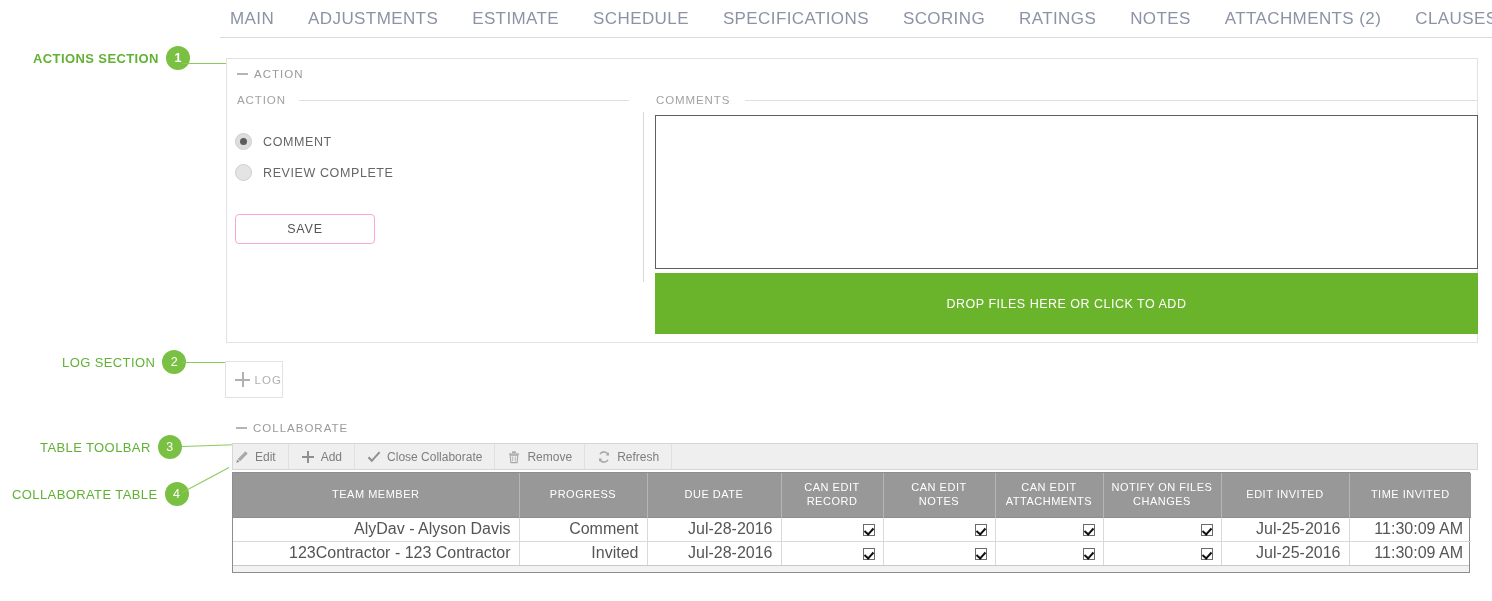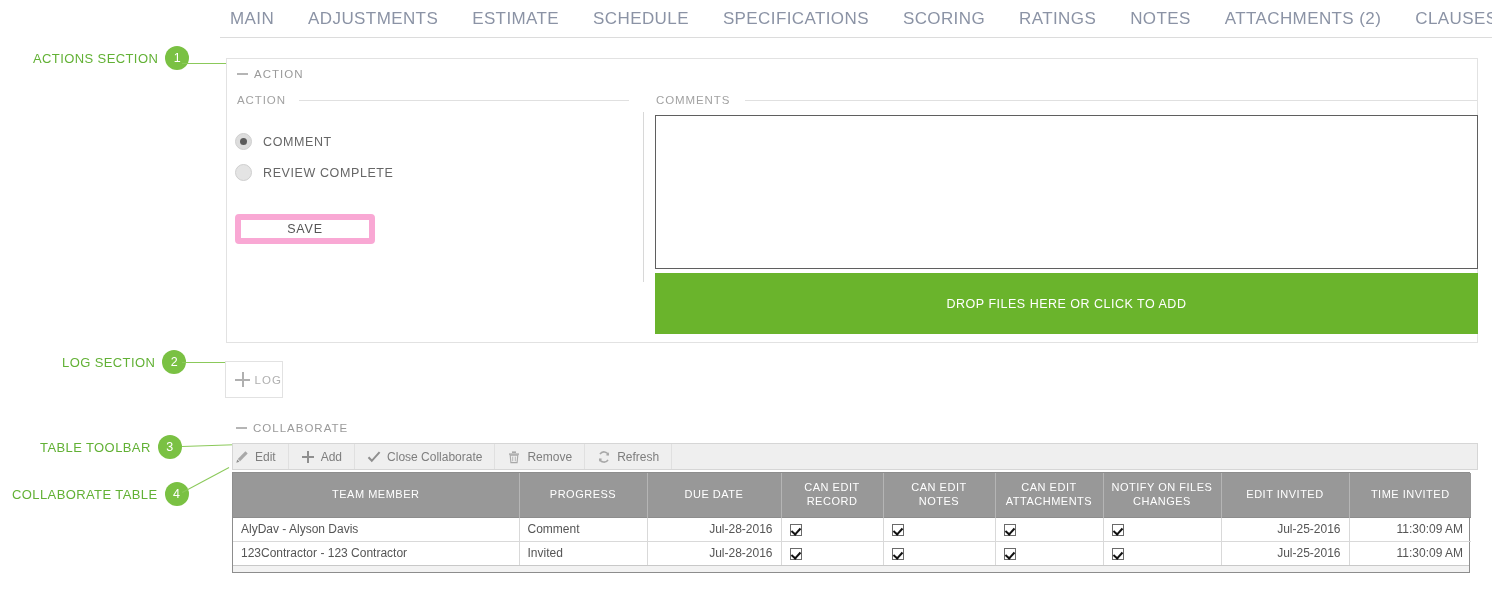--- a/index.html
+++ b/index.html
@@ -72,21 +72,21 @@
     display:flex; align-items:center; justify-content:center; cursor: pointer;
   }
   .radio.checked { background: #ddd; }
   .radio.checked::after {
     content:""; width: 7px; height: 7px; border-radius: 50%; background: #5b5b5b;
   }
   .radio-label { margin-left: 11px; font-size: 12.5px; color: #666; letter-spacing: .6px; }
 
   .save-btn {
     position: absolute; left: 234px; top: 213px; width: 140px; height: 30px;
-    border: 6px solid #f9a8d4; border-radius: 4px; background: #fff;
+    border: 1px solid #f9a8d4; border-radius: 4px; background: #fff;
     color: #555; font-size: 12.5px; letter-spacing: .8px;
     display: flex; align-items: center; justify-content: center; cursor: pointer;
   }
 
   .comments-box {
     position: absolute; left: 655px; top: 114px; width: 823px; height: 154px;
     border: 1px solid #5f5f5f; background: #fff;
   }
   .dropzone {
     position: absolute; left: 655px; top: 272px; width: 823px; height: 61px;
@@ -127,23 +127,23 @@
     border: 1px solid #8d8d8d; background: #fff;
   }
   .grid table { border-collapse: collapse; width: 100%; table-layout: fixed; }
   .grid thead th {
     background: #989898; color: #fff; font-size: 11px; letter-spacing: .5px;
     font-weight: normal; height: 44px; padding: 2px 6px;
     border-right: 1px solid #b5b5b5; line-height: 1.25;
   }
   .grid thead th:last-child { border-right: none; }
   .grid tbody td {
-    height: 24px; font-size: 12px; color: #555;
+    height: 24px; font-size: 16px; color: #555;
     border-top: 1px solid #d9d9d9; border-right: 1px solid #d9d9d9;
-    padding: 0 8px; white-space: nowrap; overflow: hidden;
+    padding: 0 8px; white-space: nowrap; overflow: hidden; text-align: right;
   }
   .grid tbody td:last-child { border-right: none; }
   .grid tbody tr:first-child td { border-top: 1px solid #8d8d8d; }
   td.right { text-align: right; }
   td.center { text-align: left; }
   .cbx {
     display: inline-block; width: 12px; height: 12px;
     border: 1px solid #6a6a6a; background: #fff; position: relative; vertical-align: middle;
   }
   .cbx::after {
@@ -165,21 +165,21 @@
       <div class="tab">SPECIFICATIONS</div>
       <div class="tab">SCORING</div>
       <div class="tab">RATINGS</div>
       <div class="tab">NOTES</div>
       <div class="tab">ATTACHMENTS (2)</div>
       <div class="tab">CLAUSES</div>
       <div class="tab active">COLLABORATE</div>
       <div class="tab">NOTIFICATIONS</div>
     </div>
 
-<div class="anno" style="left:33px; top:46px;">
+<div class="anno" style="left:33px; top:46px;font-weight:bold;">
   <span class="anno-label">ACTIONS SECTION</span>
   <span class="anno-badge">1</span>
 </div>
 <div class="leader" style="left:182px; top:63px; width:46px;"></div>
 
 <div class="anno" style="left:62px; top:350px;">
   <span class="anno-label">LOG SECTION</span>
   <span class="anno-badge">2</span>
 </div>
 <div class="leader" style="left:182px; top:362px; width:45px;"></div>

